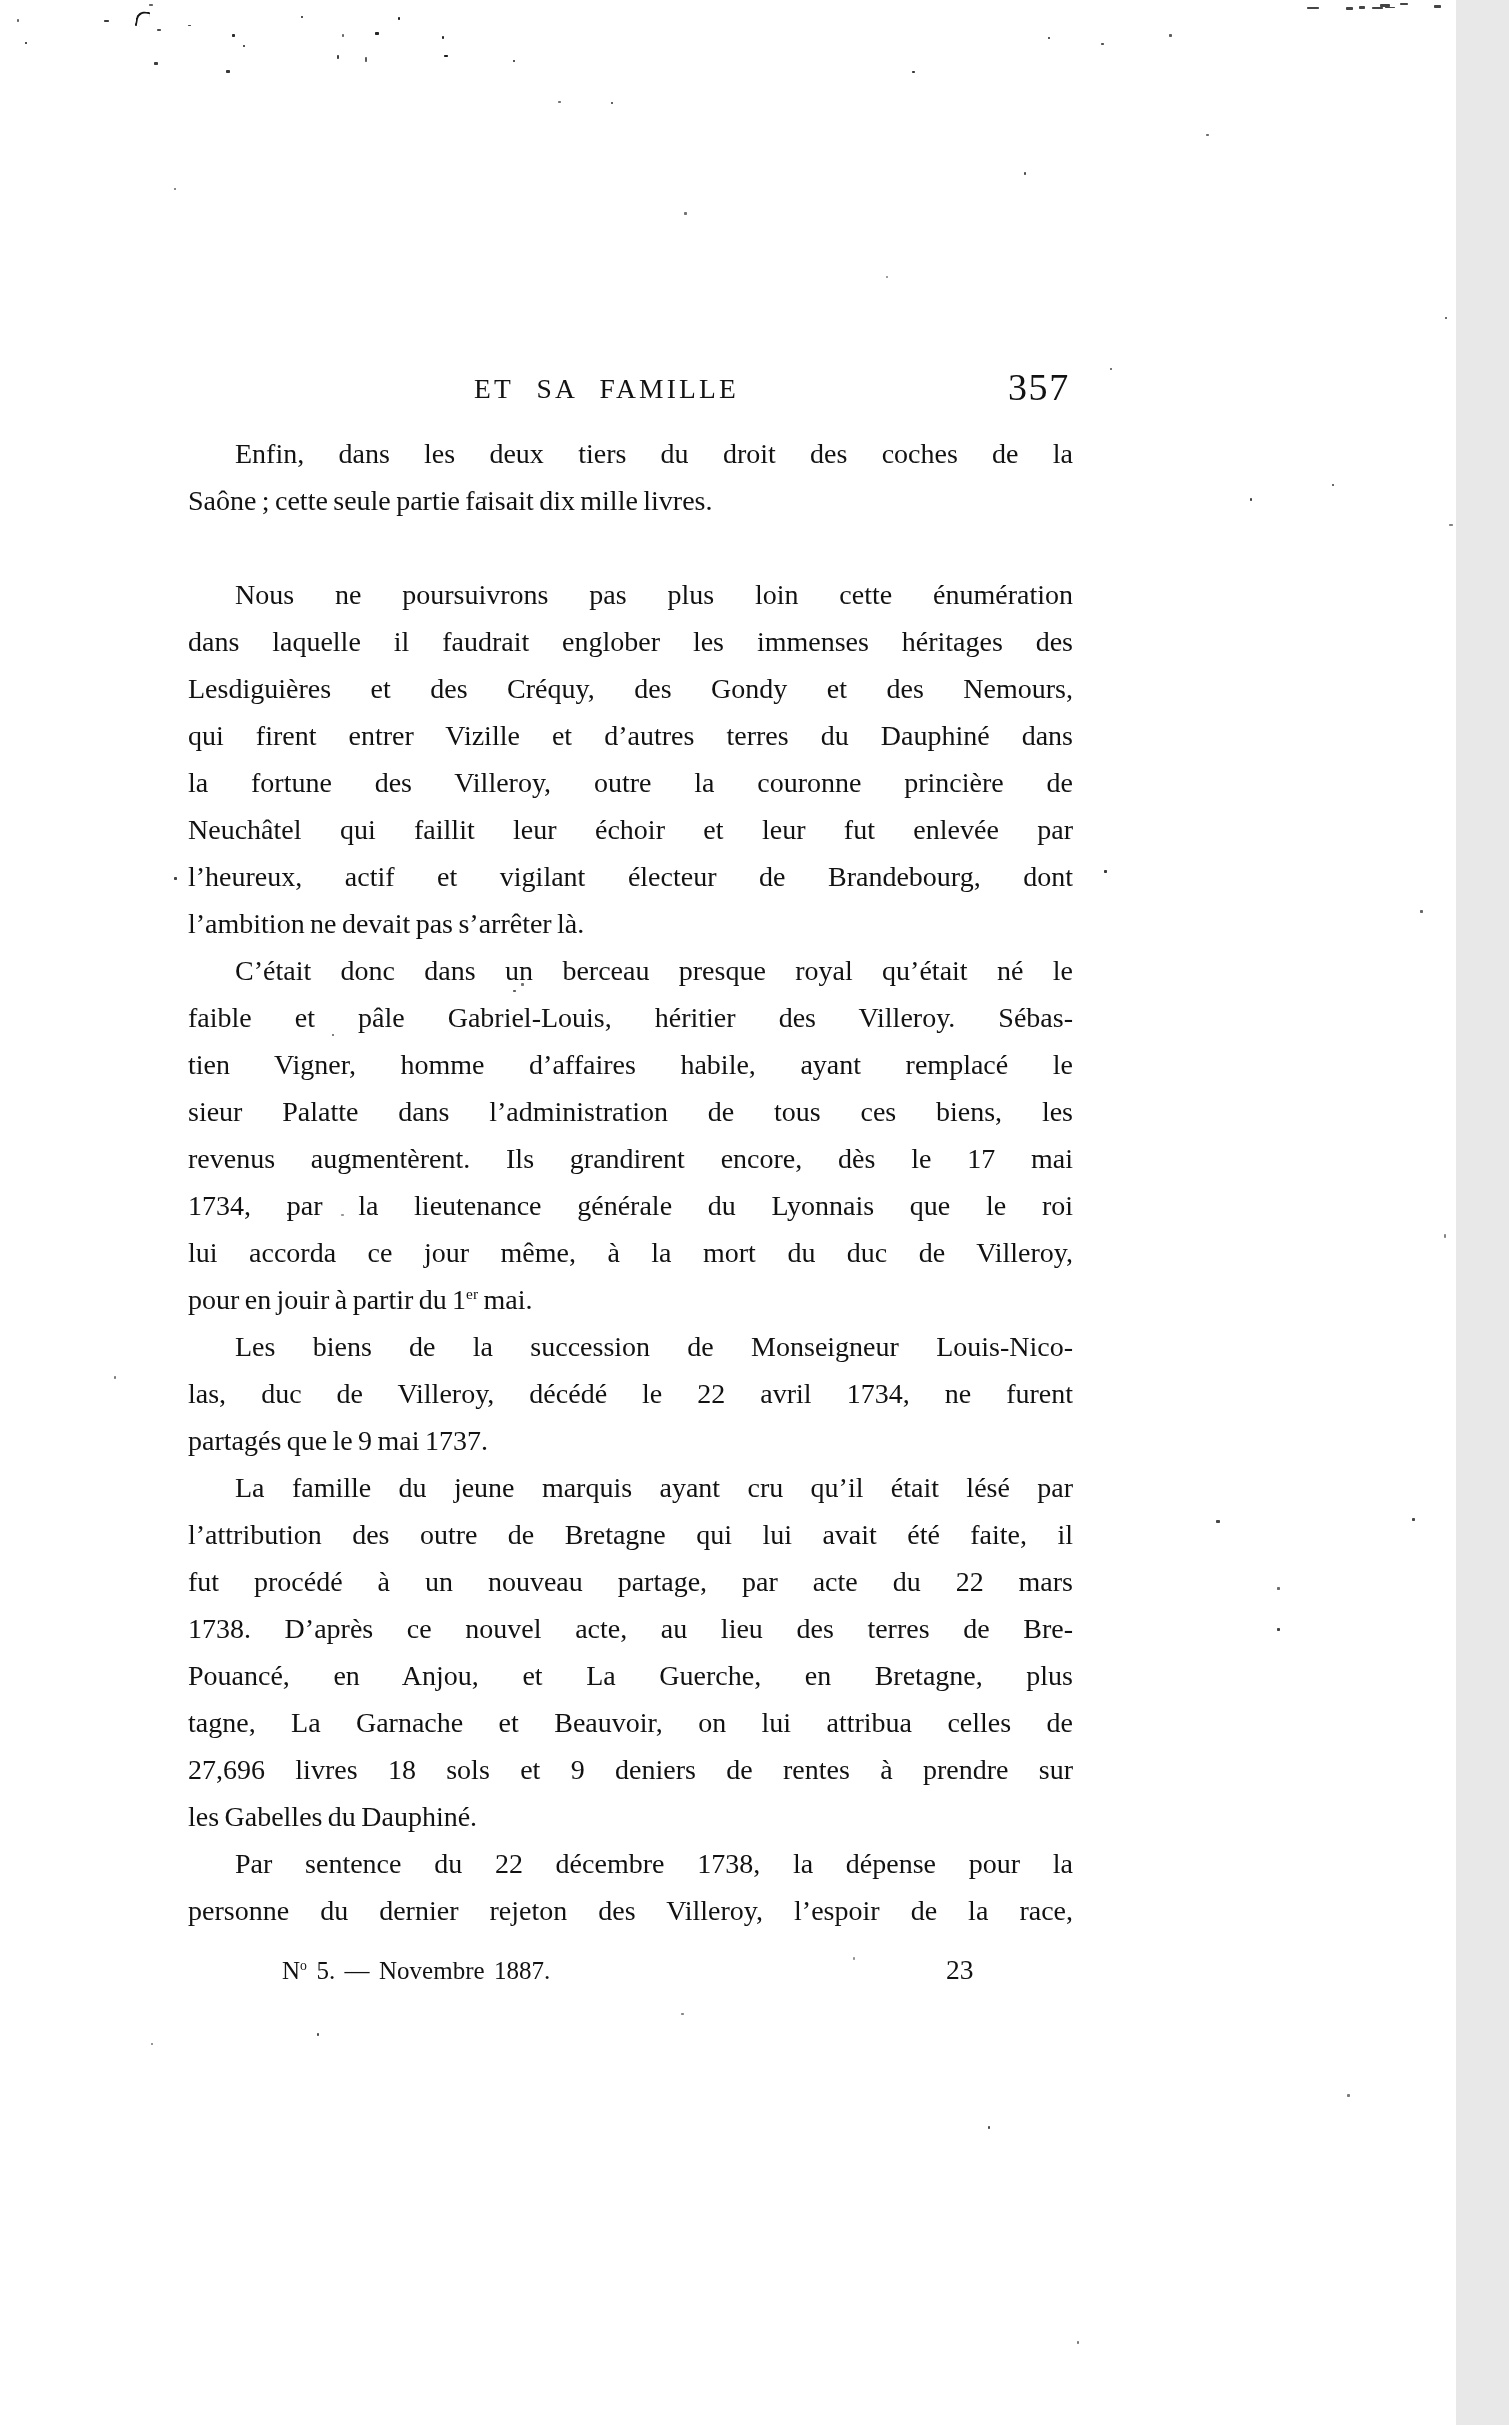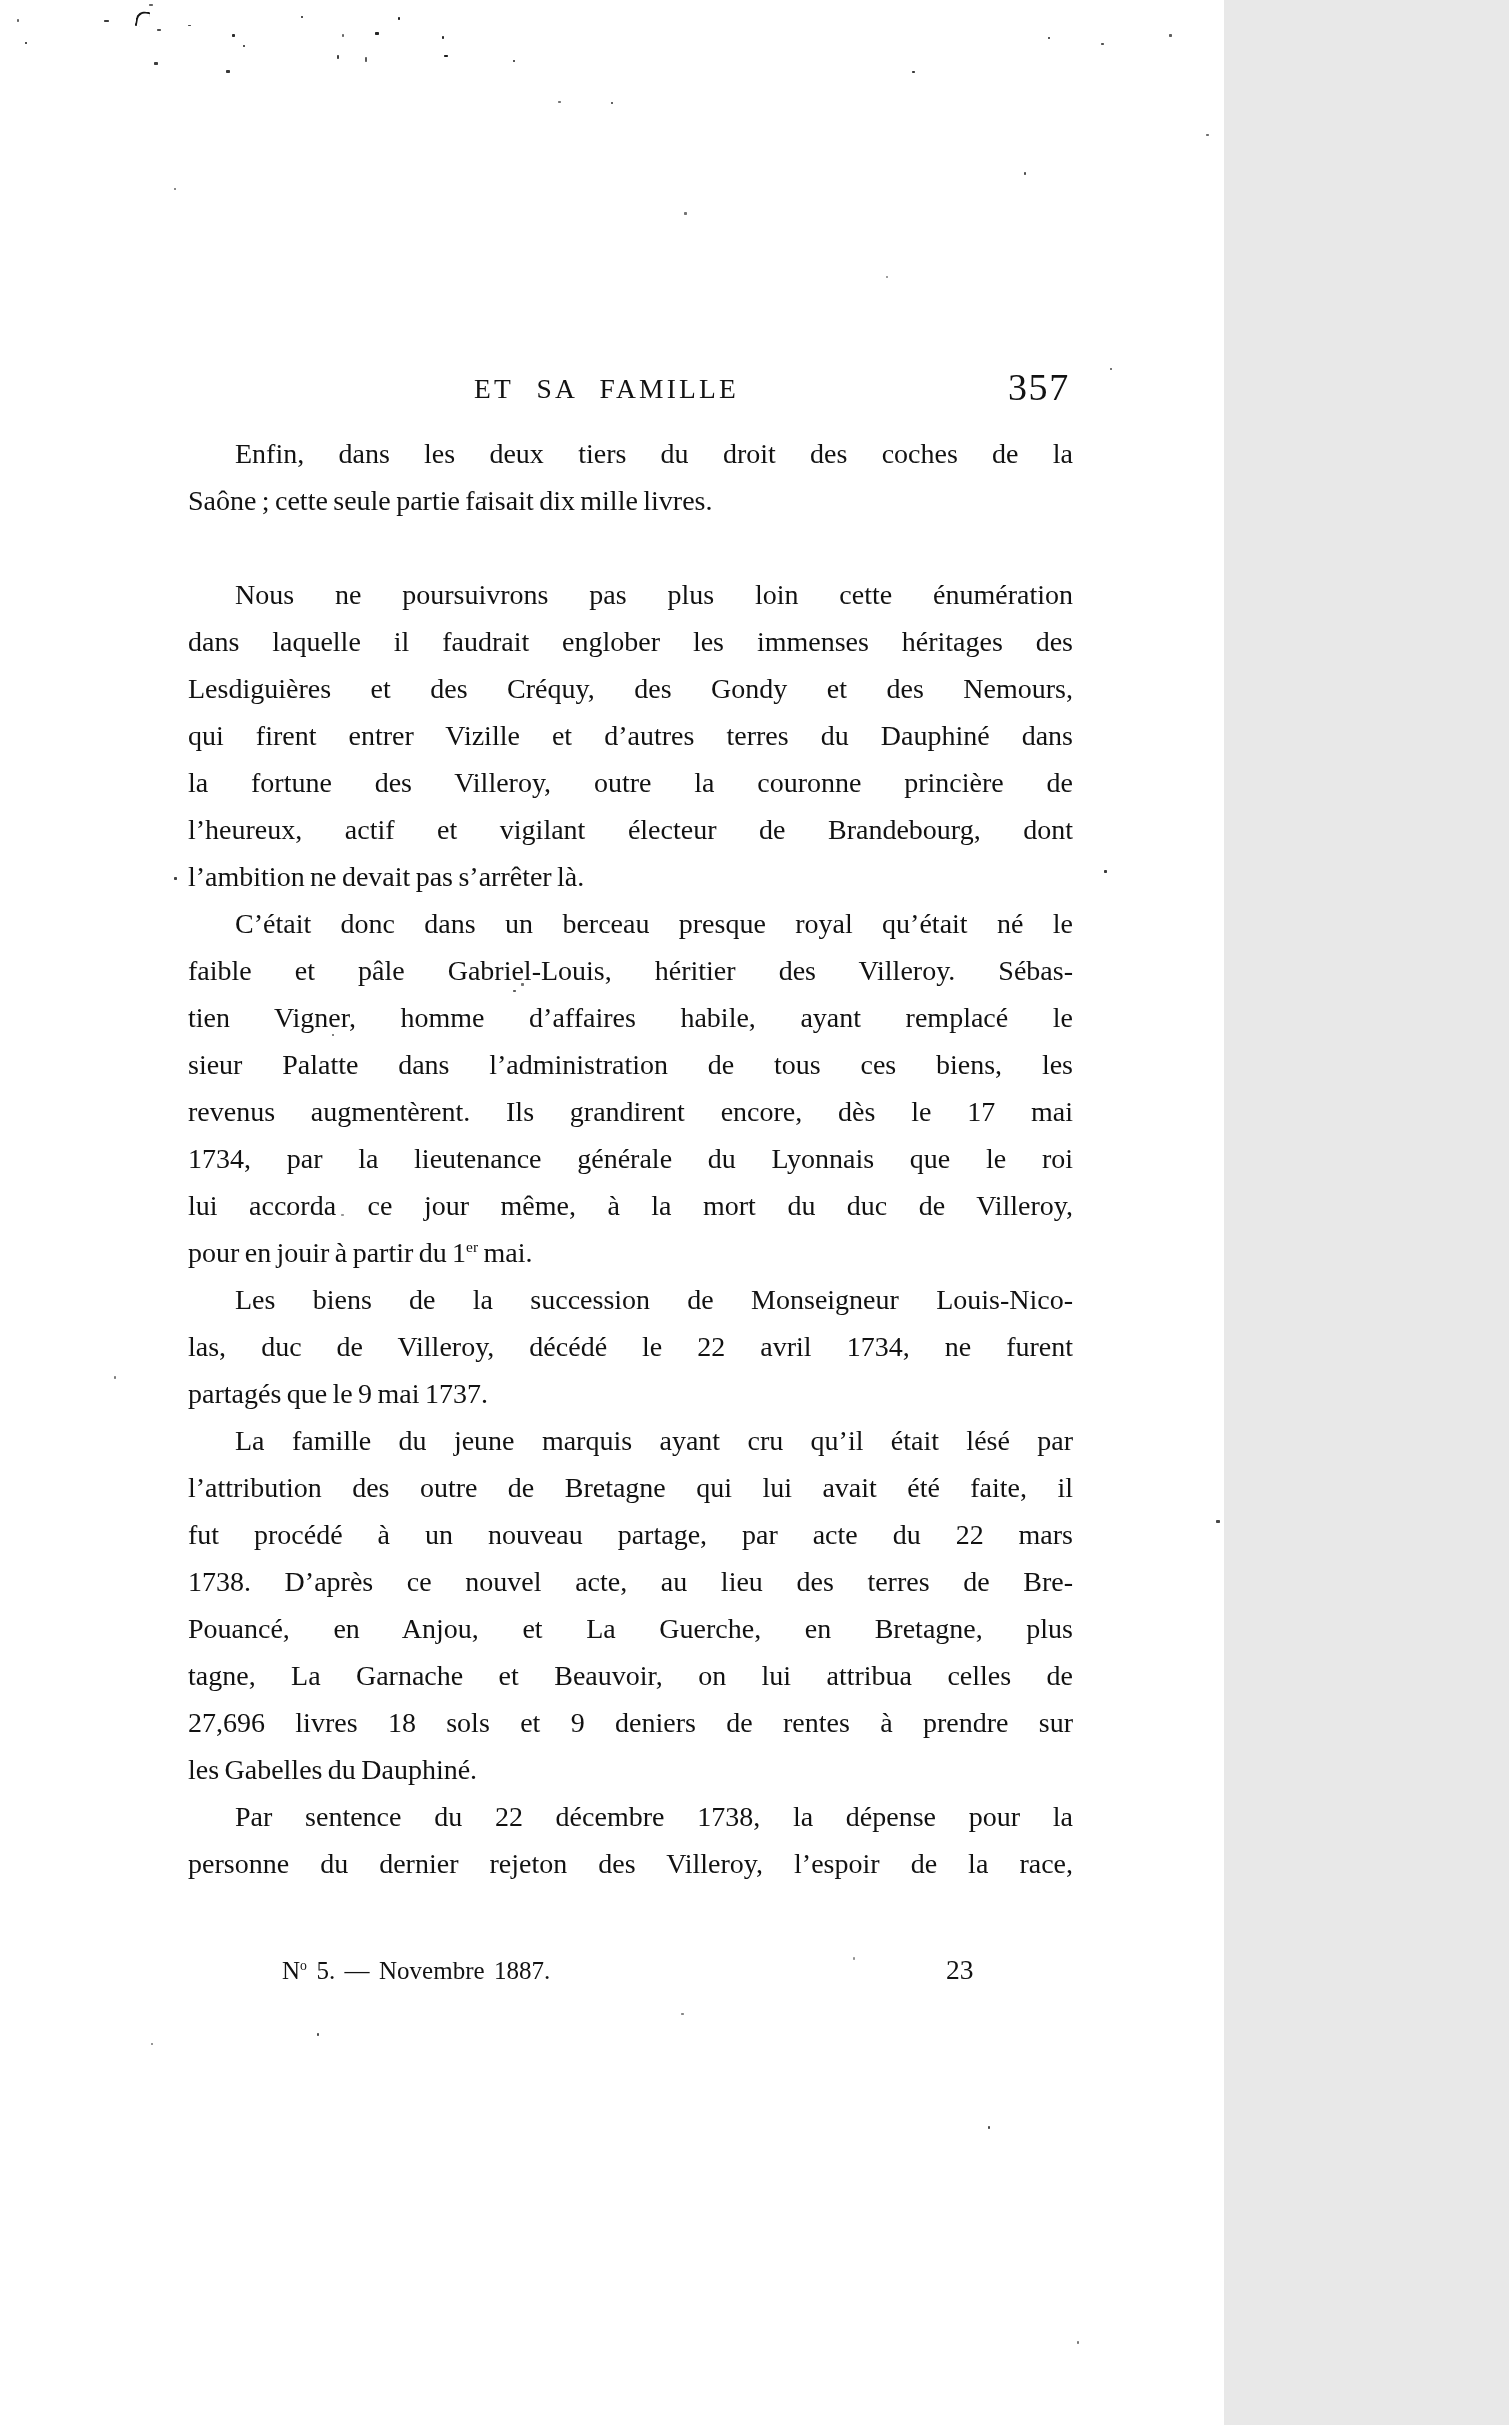--- a/index.html
+++ b/index.html
@@ -1,18 +1,18 @@
 <!DOCTYPE html>
 <html style="font-size:13px"><head>
 <meta charset="utf-8">
 <style>
   html,body { margin:0; padding:0; background:#e8e8e8; }
   .page {
     position:relative;
-    width:1224px; height:2426px;
+    width:1456px; height:2426px;
     background:#ffffff;
     overflow:hidden;
     font-family:"Liberation Serif", serif;
     color:#121212;
   }
   
   .header-row { position:absolute; left:188px; top:365px; width:885px; height:57px; }
   .header-title {
     position:absolute; left:0; right:48px; top:8px;
     text-align:center;
@@ -65,20 +65,21 @@
       <div class="para gap-after">
         <div class="line first">Enfin, dans les deux tiers du droit des coches de la</div>
         <div class="line last">Saône ; cette seule partie faisait dix mille livres.</div>
       </div>
       <div class="para">
         <div class="line first">Nous ne poursuivrons pas plus loin cette énumération</div>
         <div class="line">dans laquelle il faudrait englober les immenses héritages des</div>
         <div class="line">Lesdiguières et des Créquy, des Gondy et des Nemours,</div>
         <div class="line">qui firent entrer Vizille et d’autres terres du Dauphiné dans</div>
         <div class="line">la fortune des Villeroy, outre la couronne princière de</div>
+        <div class="line">Neuchâtel qui faillit leur échoir et leur fut enlevée par</div>
         <div class="line">l’heureux, actif et vigilant électeur de Brandebourg, dont</div>
         <div class="line last">l’ambition ne devait pas s’arrêter là.</div>
       </div>
       <div class="para">
         <div class="line first">C’était donc dans un berceau presque royal qu’était né le</div>
         <div class="line">faible et pâle Gabriel-Louis, héritier des Villeroy. Sébas-</div>
         <div class="line">tien Vigner, homme d’affaires habile, ayant remplacé le</div>
         <div class="line">sieur Palatte dans l’administration de tous ces biens, les</div>
         <div class="line">revenus augmentèrent. Ils grandirent encore, dès le 17 mai</div>
         <div class="line">1734, par la lieutenance générale du Lyonnais que le roi</div>

